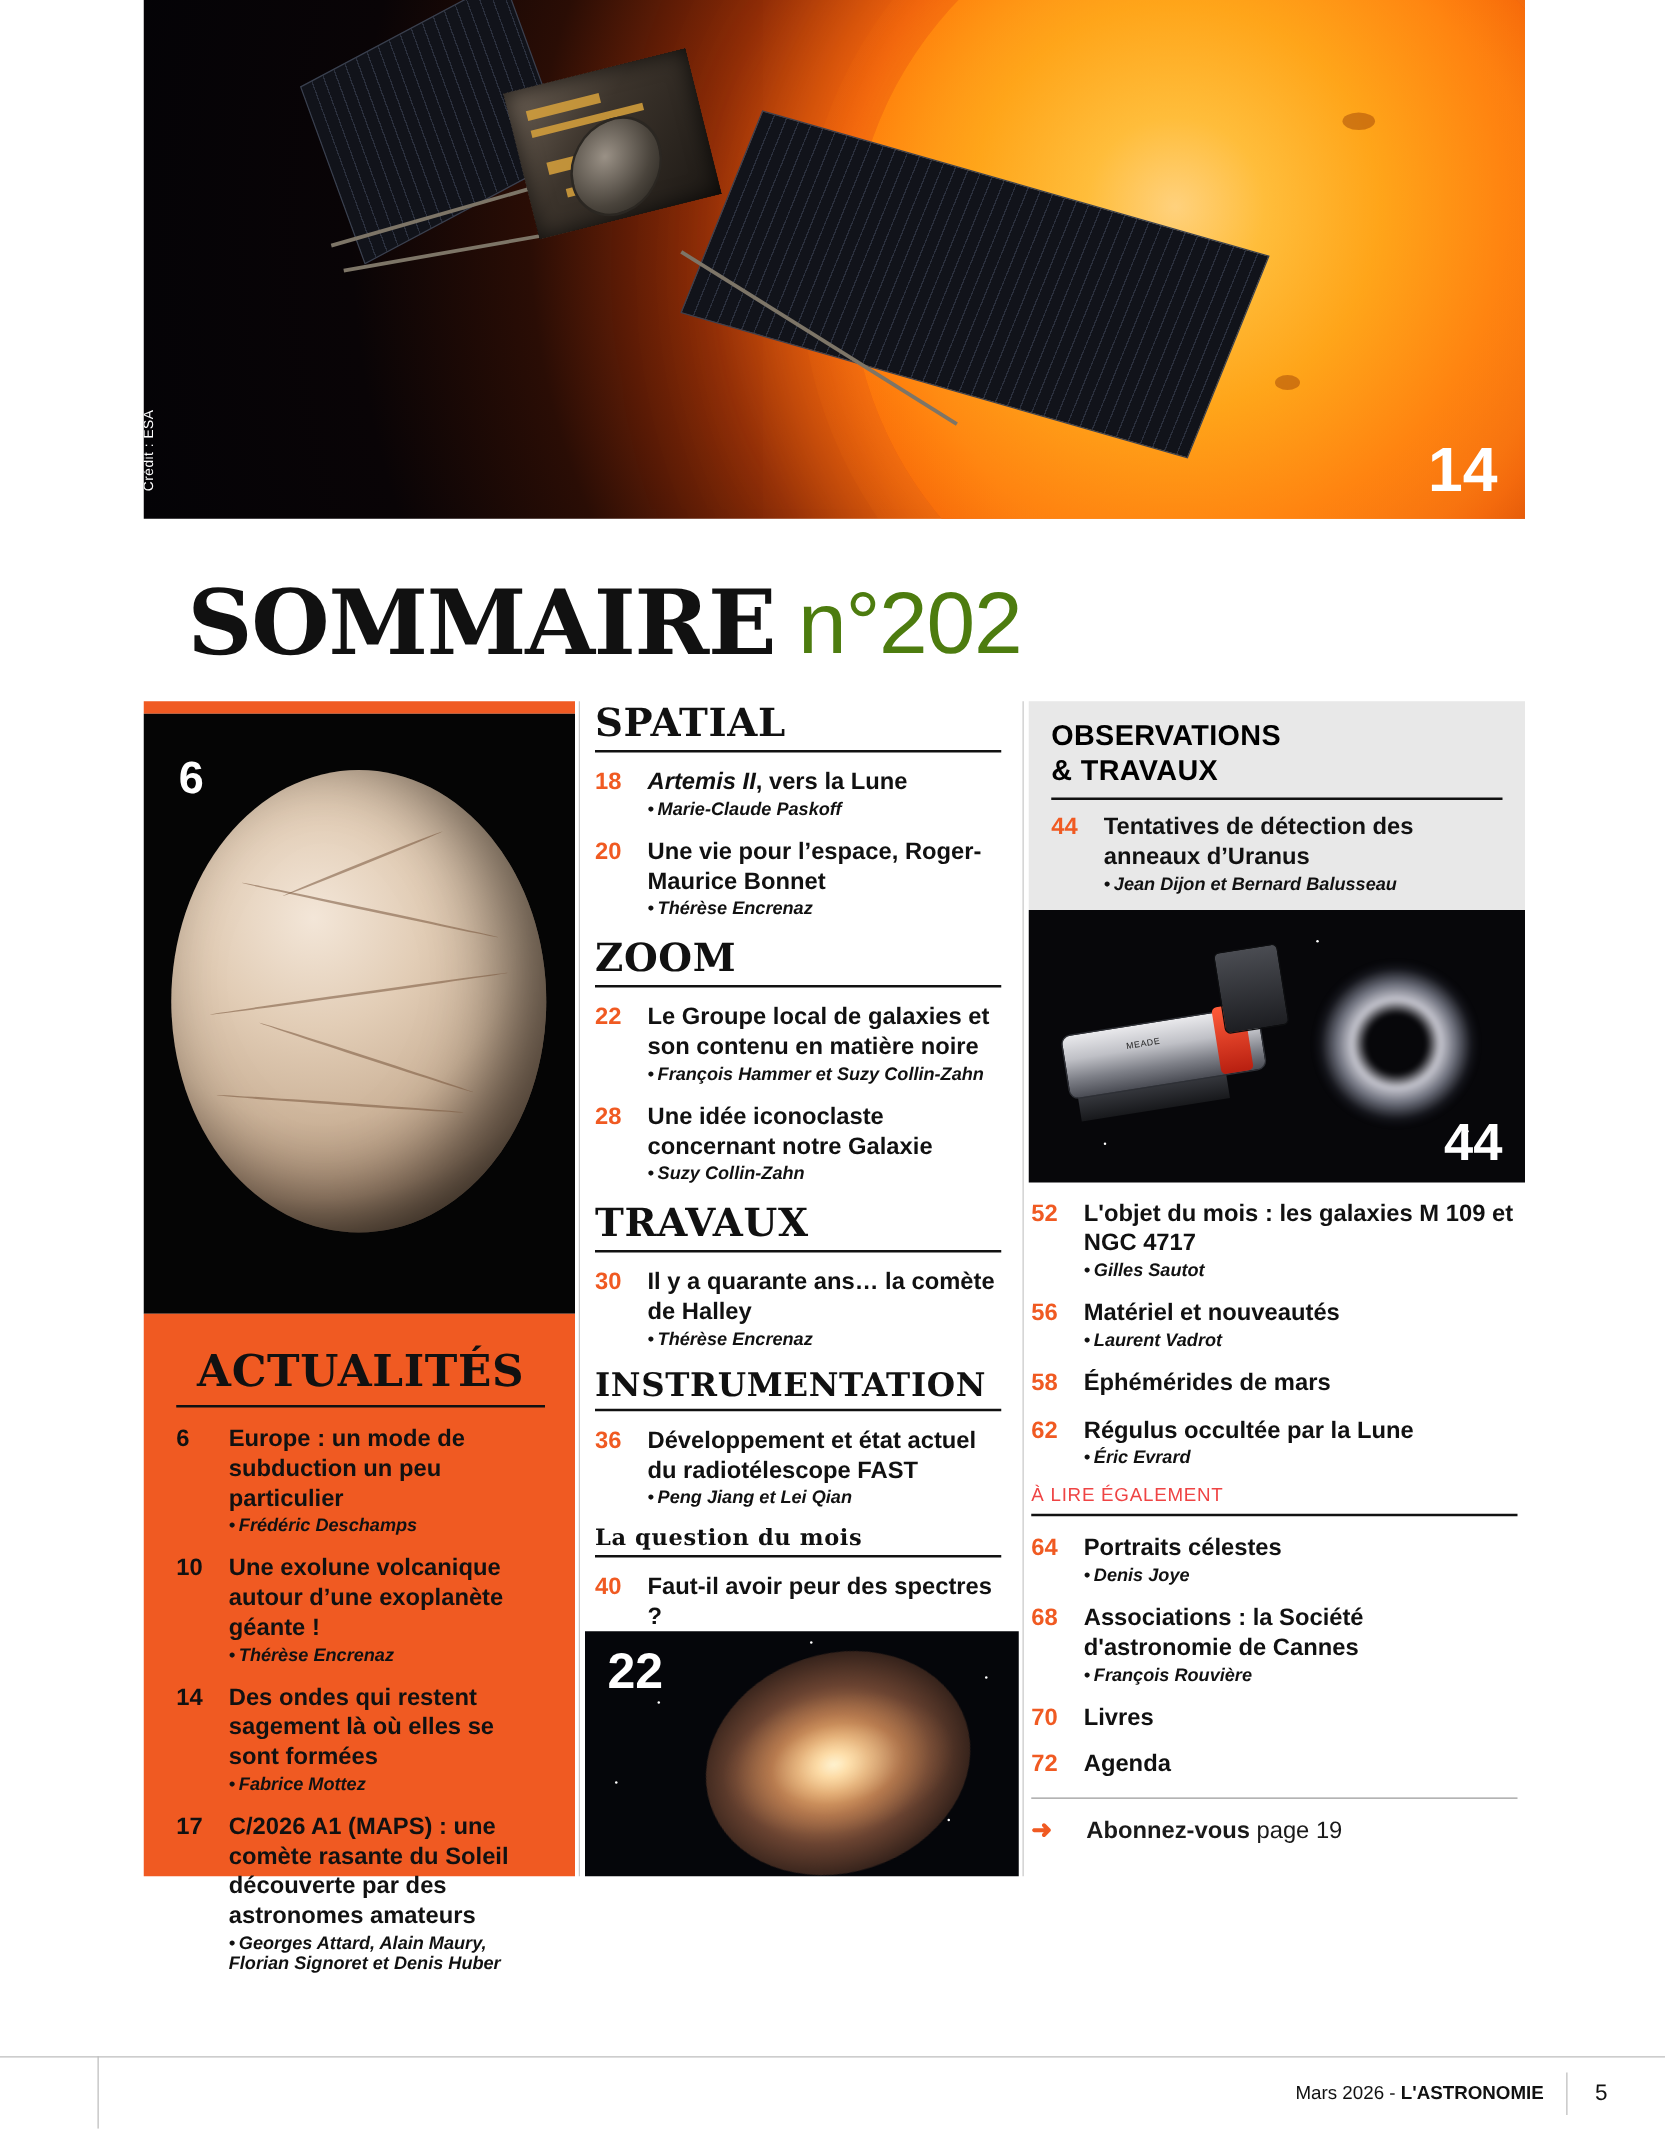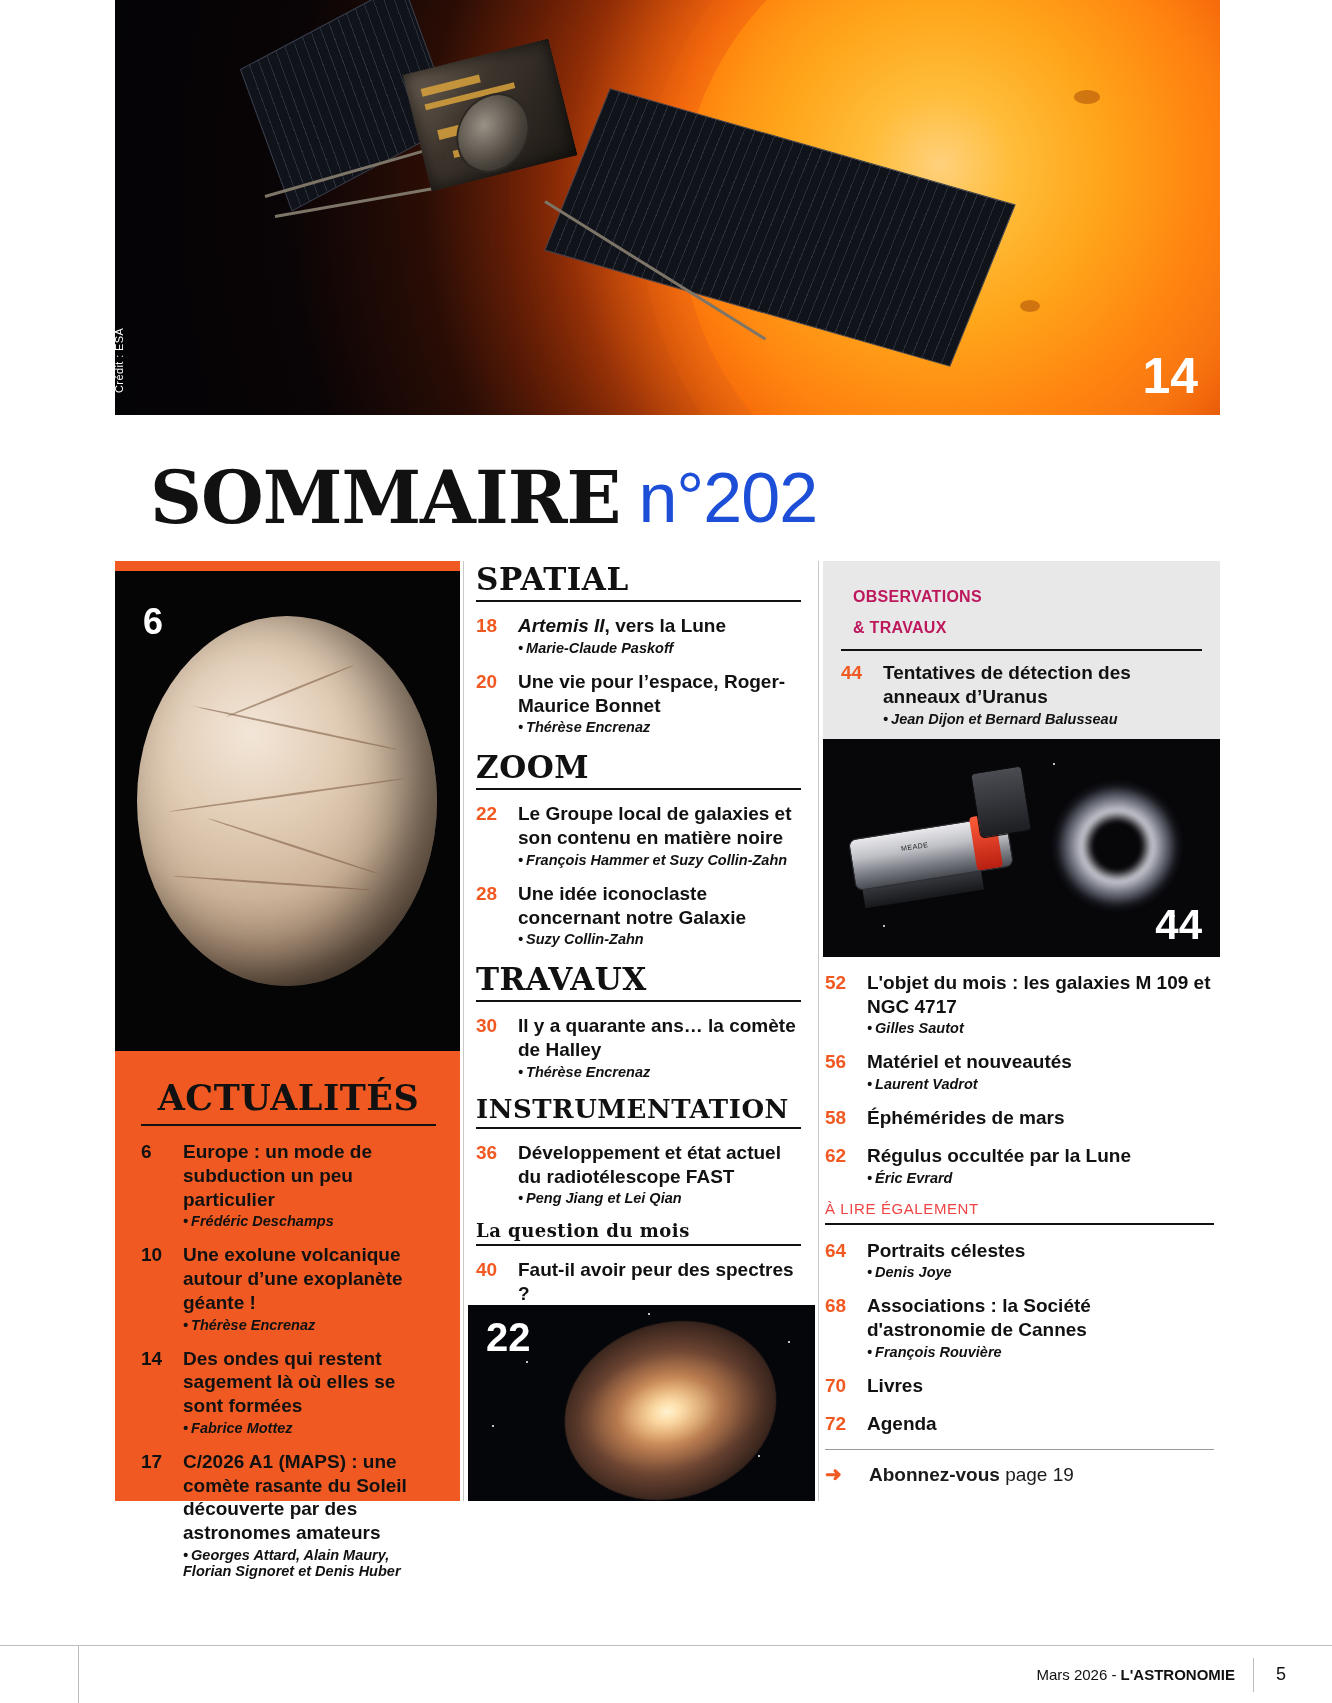--- a/index.html
+++ b/index.html
@@ -69,21 +69,21 @@
   .title-wrap{
     position:absolute; left:150px; top:455px;
     display:flex; align-items:center; gap:18px;
   }
   .title-bold{
     font-family:"DejaVu Serif", serif;
     font-weight:700; font-size:72px; letter-spacing:-1px; color:#111;
   }
   .title-light{
     font-family:"Liberation Sans", sans-serif;
-    font-weight:300; font-size:70px; color:#1d4ed8; letter-spacing:-1px;
+    font-weight:300; font-size:70px; color:#4d7c0f; letter-spacing:-1px;
   }
 
   
   .cols { position:absolute; left:115px; top:561px; width:1105px; height:940px; }
   .col { position:absolute; top:0; height:100%; }
   .col-left   { left:0px;   width:345px; }
   .col-mid    { left:353px; width:347px; }
   .col-right  { left:708px; width:397px; }
 
   .vrule{
@@ -159,21 +159,21 @@
   .star{ position:absolute; background:#fff; border-radius:50%; }
   .pagenum-galaxy{
     position:absolute; left:18px; top:10px; color:#fff; font-size:40px; font-weight:700;
   }
 
   
   .obs-head{
     background:#e8e8e8; padding:14px 18px 12px 18px;
   }
   .obs-head h2{
-    margin:12px; font-weight:700; font-size:16px; line-height:1.2; color:#be185d; letter-spacing:.3px;
+    margin:0; font-weight:700; font-size:23px; line-height:1.2; color:#000000; letter-spacing:.3px;
   }
   .obs-head .hr{ height:2px; background:#111; margin:8px 0 10px 0; }
   .obs-head .entry{ margin-bottom:0; }
   .obs-head .entry .t{ font-size:19px; }
 
   .scope-box{
     position:relative; width:100%; height:218px; overflow:hidden; background:#07070a;
     margin-bottom:14px;
   }
   .scope-ring{

